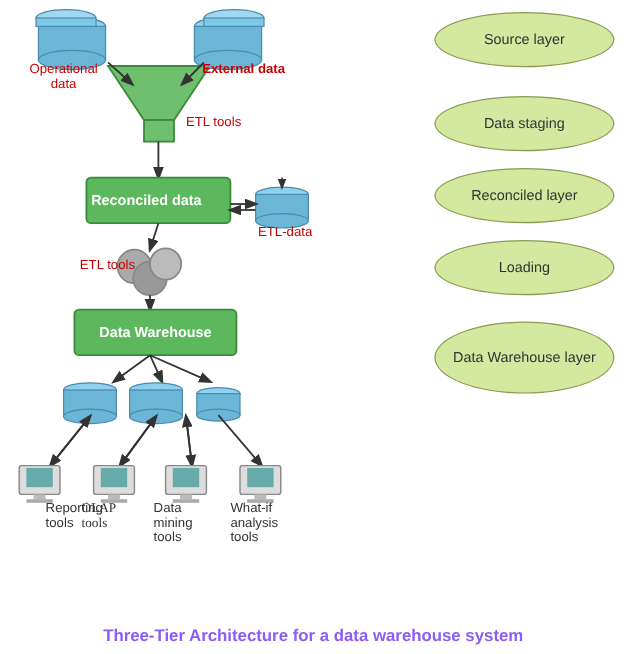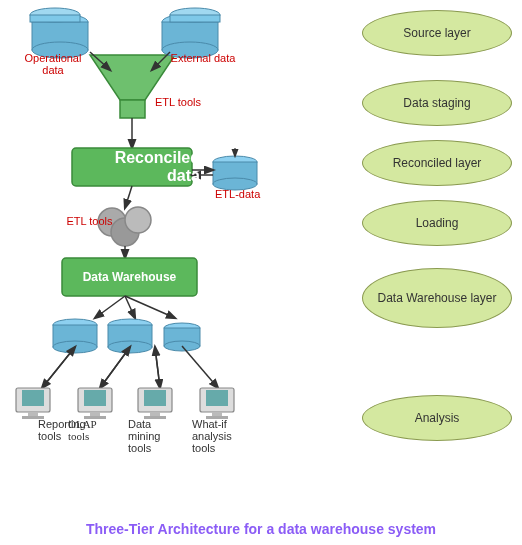--- a/index.html
+++ b/index.html
@@ -162,25 +162,25 @@
     <rect x="206" y="390" width="22" height="16" fill="#6aa" stroke="none"></rect>
     <rect x="212" y="412" width="10" height="4" fill="#bbb"></rect>
     <rect x="206" y="416" width="22" height="3" fill="#aaa"></rect>
 
     <line x1="235" y1="148" x2="235" y2="156" stroke="#333" stroke-width="1.2" stroke-dasharray="3,2" marker-end="url(#arrow)"></line>
 
   </svg>
 
   <div class="red-label" style="left:18px;top:52px;width:70px;">Operational data</div>
 
-  <div class="red-label" style="left:168px;top:52px;width:70px;">External data</div>
+  <div class="red-label" style="left:168px;top:52px;width:70px;font-weight:bold;">External data</div>
 
   <div class="red-label" style="left:148px;top:96px;width:60px;">ETL tools</div>
 
-  <div style="position:absolute;left:80px;top:148px;width:120px;height:38px;display:flex;align-items:center;justify-content:center;font-size:16px;font-weight:bold;color:white;text-align:right;">Reconciled data</div>
+  <div style="position:absolute;left:62px;top:148px;width:120px;height:38px;display:flex;align-items:center;justify-content:center;font-size:12px;font-weight:bold;color:white;text-align:left;">Reconciled data</div>
 
   <div class="label" style="left:215px;top:188px;width:52px;color:#cc0000;">ETL-data</div>
 
   <div class="red-label" style="left:62px;top:215px;width:55px;">ETL tools</div>
 
   <div style="position:absolute;left:62px;top:258px;width:135px;height:38px;display:flex;align-items:center;justify-content:center;font-size:12px;font-weight:bold;color:white;text-align:center;">Data Warehouse</div>
 
 
   <div class="label" style="left:5px;top:418px;width:55px;margin-left:33px;">Reporting tools</div>
   <div class="label" style="left:68px;top:418px;width:50px;font-family:Liberation Serif, serif;">OLAP tools</div>
@@ -190,17 +190,16 @@
   <div class="oval-label" style="right:10px;top:10px;width:150px;height:46px;">Source layer</div>
 
   <div class="oval-label" style="right:10px;top:80px;width:150px;height:46px;">Data staging</div>
 
   <div class="oval-label" style="right:10px;top:140px;width:150px;height:46px;">Reconciled layer</div>
 
   <div class="oval-label" style="right:10px;top:268px;width:150px;height:60px;">Data Warehouse layer</div>
 
   <div class="oval-label" style="right:10px;top:200px;width:150px;height:46px;">Loading</div>
 
-  <div class="oval-label" style="right:10px;top:395px;width:150px;height:46px;">Analysis</div>
 
   <div class="title">Three-Tier Architecture for a data warehouse system</div>
 
 </div>
 
 </body></html>

